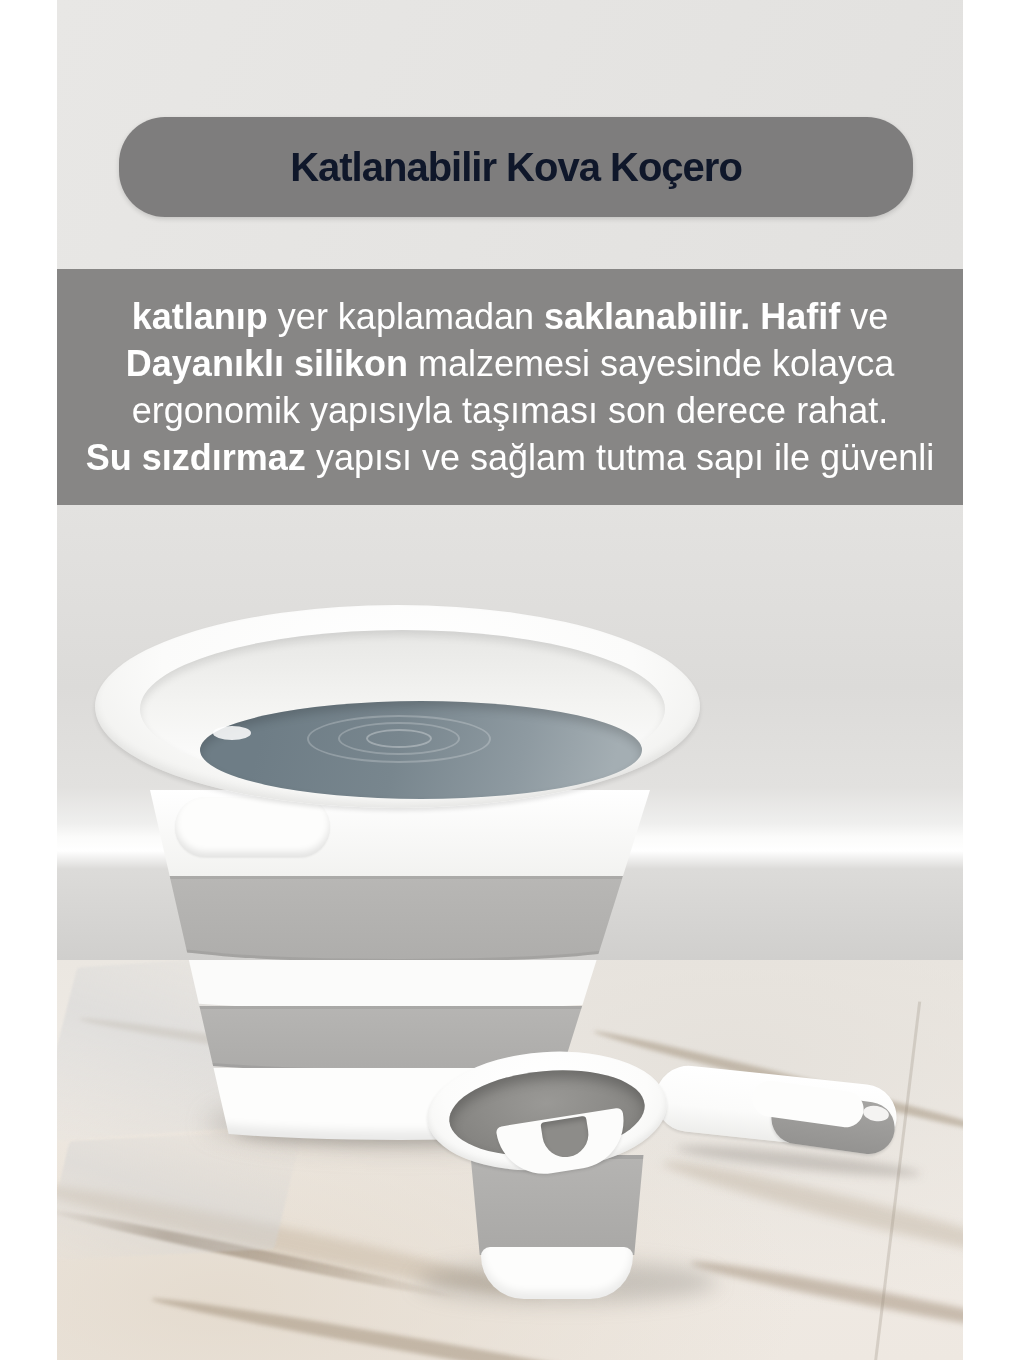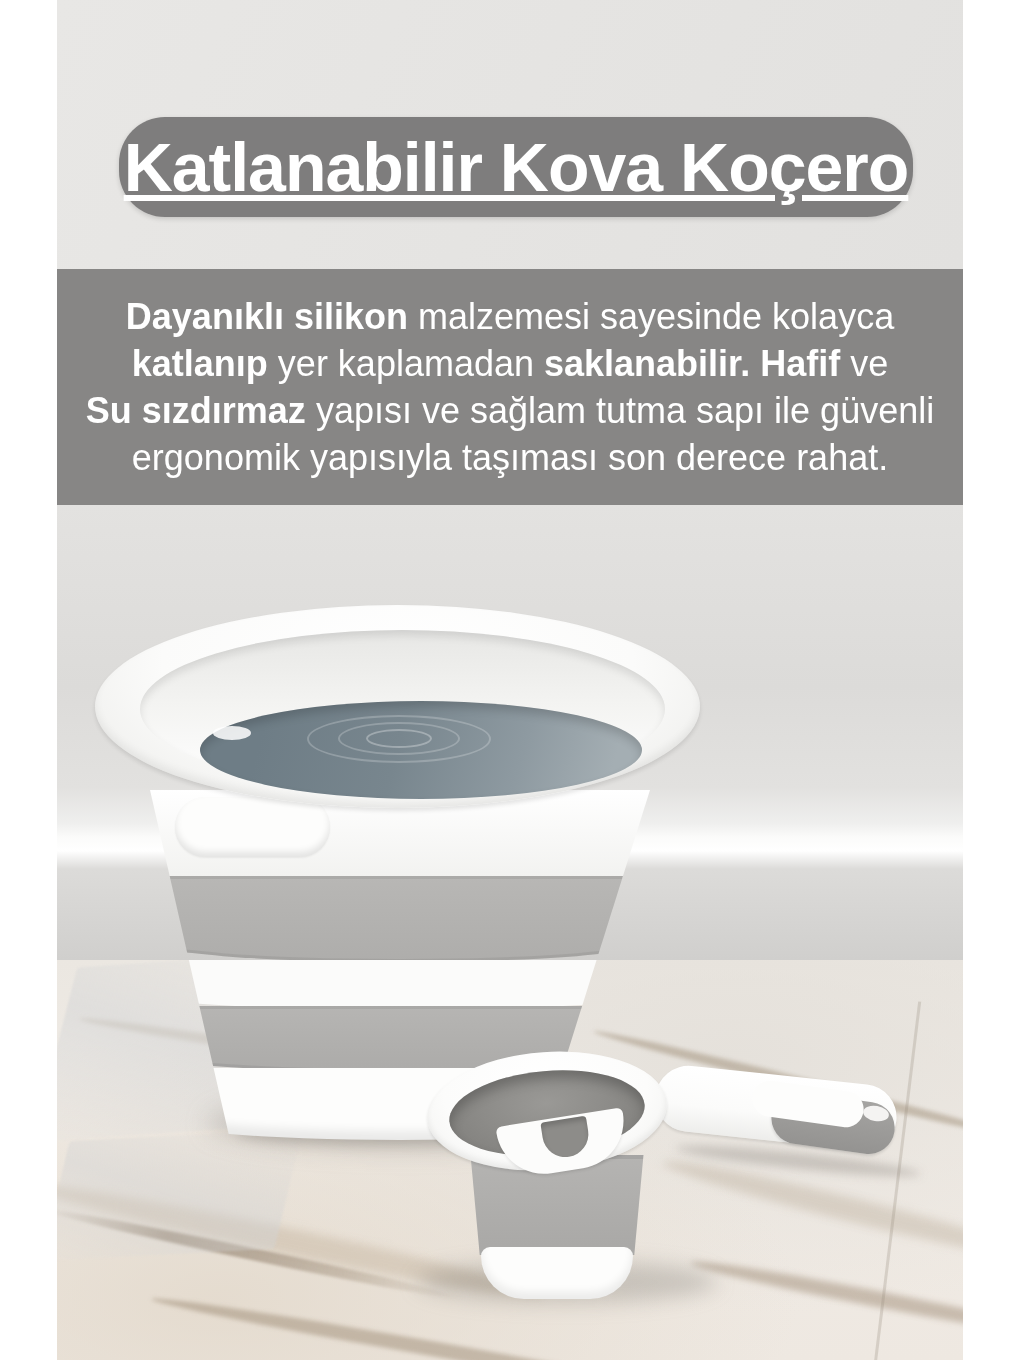--- a/index.html
+++ b/index.html
@@ -12,21 +12,21 @@
     position:absolute;left:57px;top:0;width:906px;height:269px;
     background:linear-gradient(115deg,#e8e7e5,#e2e1df);
   }
   .title-banner{
     position:absolute;left:62px;top:117px;width:794px;height:100px;
     background:#7e7d7d;border-radius:46px;
     display:flex;align-items:center;justify-content:center;
     box-shadow:0 2px 5px rgba(0,0,0,0.15);
   }
   .title-banner span{
-    color:#ffffff;font-size:68px;font-weight:700;letter-spacing:-1px;white-space:nowrap;text-decoration:underline;
+    color:#0f172a;font-size:40px;font-weight:700;letter-spacing:-1px;white-space:nowrap;
   }
   
   .description-block{
     position:absolute;left:57px;top:269px;width:906px;height:236px;
     background:#878685;color:#ffffff;
     display:flex;flex-direction:column;justify-content:center;align-items:center;
   }
   .desc-line{font-size:36px;line-height:47px;white-space:nowrap;font-weight:400;text-align:center;}
   .desc-line .b{font-weight:700;}
   
@@ -180,30 +180,30 @@
 <div class="canvas">
 
   <div class="header-section">
     <div class="title-banner">
       <span>Katlanabilir Kova Koçero</span>
     </div>
   </div>
 
   <div class="description-block">
     <div class="desc-line">
+      <span class="b">katlanıp</span><span> yer kaplamadan </span><span class="b">saklanabilir. Hafif</span><span> ve</span>
+    </div>
+    <div class="desc-line">
       <span class="b">Dayanıklı silikon</span><span> malzemesi sayesinde kolayca</span>
     </div>
     <div class="desc-line">
-      <span class="b">katlanıp</span><span> yer kaplamadan </span><span class="b">saklanabilir. Hafif</span><span> ve</span>
+      <span>ergonomik yapısıyla taşıması son derece rahat.</span>
     </div>
     <div class="desc-line">
       <span class="b">Su sızdırmaz</span><span> yapısı ve sağlam tutma sapı ile güvenli</span>
-    </div>
-    <div class="desc-line">
-      <span>ergonomik yapısıyla taşıması son derece rahat.</span>
     </div>
   </div>
 
   <div class="photo-scene">
 
     <div class="wall"></div>
 
     <div class="floor">
       <div class="vein v1"></div>
       <div class="vein v1b"></div>

